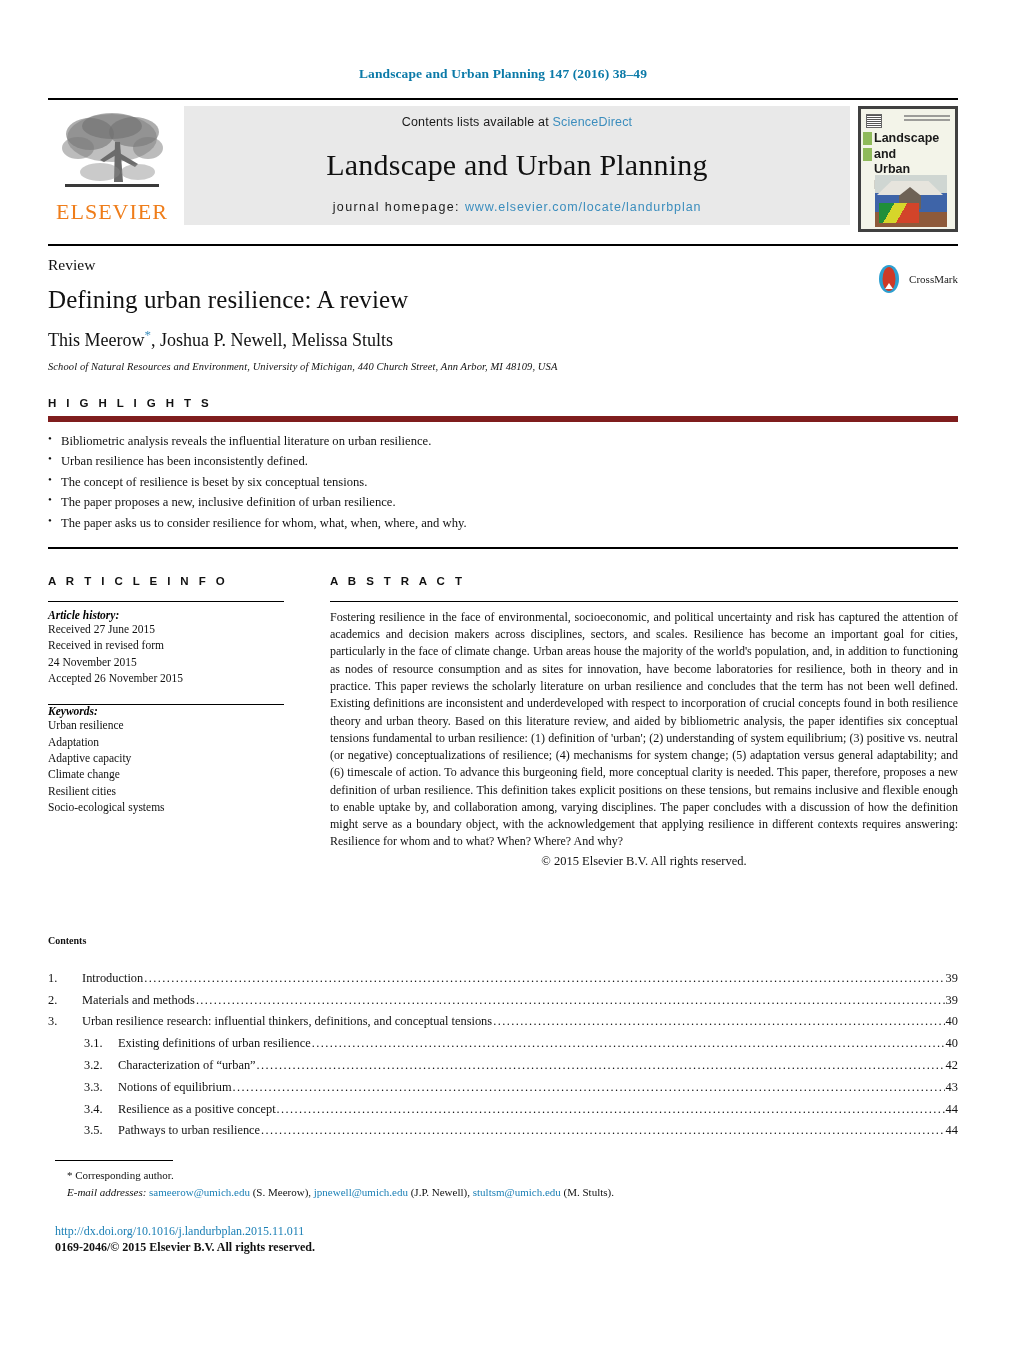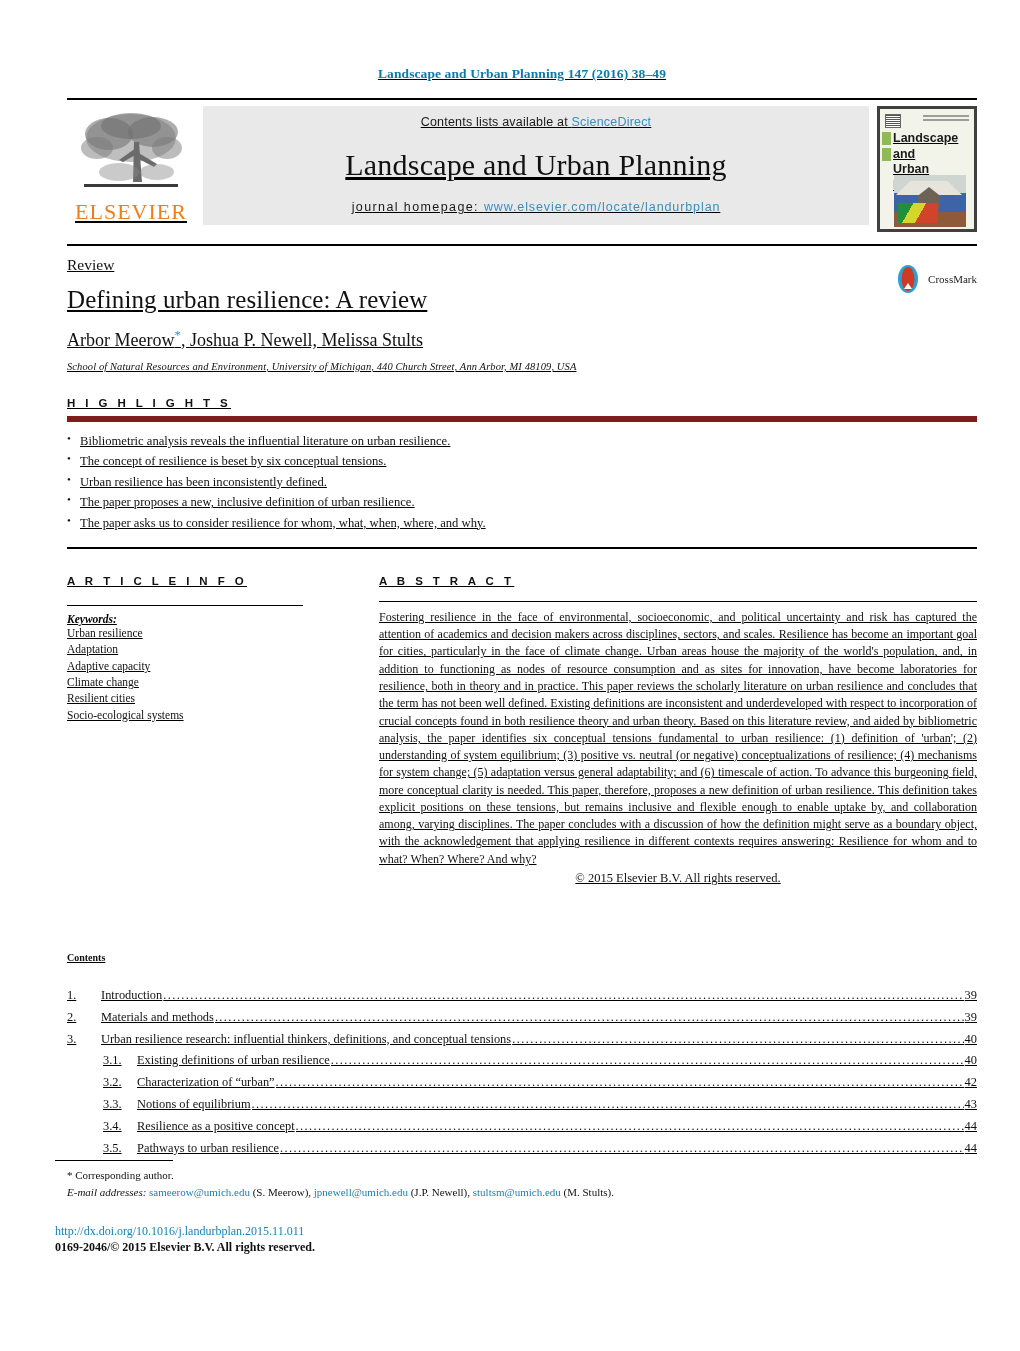--- a/index.html
+++ b/index.html
@@ -14,24 +14,23 @@
   .page {
     position: relative;
     width: 1020px;
     height: 1351px;
     background: #fff;
     margin: 0 auto;
     overflow: hidden;
   }
   .content {
     position: absolute;
-    left: 67px;
+    left: 48px;
     top: 0;
     width: 910px;
-    text-decoration: underline;
   }
 
   
   .running-head {
     text-align: center;
     color: #0b7aa8;
     font-family: "Liberation Serif", serif;
     font-size: 13.5px;
     font-weight: bold;
     padding-top: 66px;
@@ -238,42 +237,42 @@
     content: "\2022";
     position: absolute;
     left: 0; top: -1px;
     font-size: 11px;
   }
 
   
   .two-col {
     display: flex;
     margin-top: 26px;
-    gap: 76px;
+    gap: 46px;
   }
   .col-info { flex: 0 0 236px; }
   .col-abs { flex: 1 1 auto; }
   .info-block {
     margin-top: 14px;
     border-top: 1px solid #000;
     padding-top: 7px;
   }
   .info-head {
     font-family: "Liberation Serif", serif;
     font-style: italic;
     font-weight: bold;
     font-size: 11.5px;
   }
   .info-line {
     font-family: "Liberation Serif", serif;
     font-size: 11.5px;
     line-height: 1.42;
     color: #111;
   }
-  .kw-block { margin-top: 18px; border-top: 1px solid #000; padding-top: 7px; }
+  .kw-block { margin-top: 18px; border-top: 1px solid #000; }
 
   .abs-rule { border-top: 1px solid #000; margin-top: 14px; }
   .abs-body {
     font-family: "Liberation Serif", serif;
     font-size: 12px;
     line-height: 1.44;
     text-align: justify;
     color: #111;
     margin-top: 7px;
   }
@@ -410,50 +409,57 @@
           <div class="hut"></div>
           <div class="mural"></div>
         </div>
       </div>
     </div>
 
     <div class="article-head">
       <div class="kind">Review</div>
       <div class="title">Defining urban resilience: A review</div>
       <div class="authors">
-        <span>Arbor Meerow</span><span class="star">*</span><span>, Joshua P. Newell, Melissa Stults</span>
+        <span>This Meerow</span><span class="star">*</span><span>, Joshua P. Newell, Melissa Stults</span>
       </div>
       <div class="affil">School of Natural Resources and Environment, University of Michigan, 440 Church Street, Ann Arbor, MI 48109, USA</div>
 
       <div class="crossmark">
         <svg width="30" height="30" viewBox="0 0 30 30" aria-hidden="true">
           <ellipse cx="15" cy="15" rx="10" ry="14" fill="#2d9fd0"></ellipse>
           <ellipse cx="15" cy="15" rx="6.5" ry="12" fill="#cf3a27"></ellipse>
           <path d="M15 19 L19 25 L11 25 Z" fill="#ffffff"></path>
         </svg>
         <span class="crossmark-label">CrossMark</span>
       </div>
     </div>
 
     <div class="highlights">
       <div class="section-label hl-label-row">H I G H L I G H T S</div>
       <ul class="hl-list">
         <li>Bibliometric analysis reveals the influential literature on urban resilience.</li>
+        <li>Urban resilience has been inconsistently defined.</li>
         <li>The concept of resilience is beset by six conceptual tensions.</li>
-        <li>Urban resilience has been inconsistently defined.</li>
         <li>The paper proposes a new, inclusive definition of urban resilience.</li>
         <li>The paper asks us to consider resilience for whom, what, when, where, and why.</li>
       </ul>
     </div>
 
     <div class="two-col">
 
       <div class="col-info">
         <div class="section-label">A R T I C L E   I N F O</div>
 
+        <div class="info-block">
+          <div class="info-head">Article history:</div>
+          <div class="info-line">Received 27 June 2015</div>
+          <div class="info-line">Received in revised form</div>
+          <div class="info-line">24 November 2015</div>
+          <div class="info-line">Accepted 26 November 2015</div>
+        </div>
 
         <div class="kw-block">
           <div class="info-head">Keywords:</div>
           <div class="info-line">Urban resilience</div>
           <div class="info-line">Adaptation</div>
           <div class="info-line">Adaptive capacity</div>
           <div class="info-line">Climate change</div>
           <div class="info-line">Resilient cities</div>
           <div class="info-line">Socio-ecological systems</div>
         </div>

